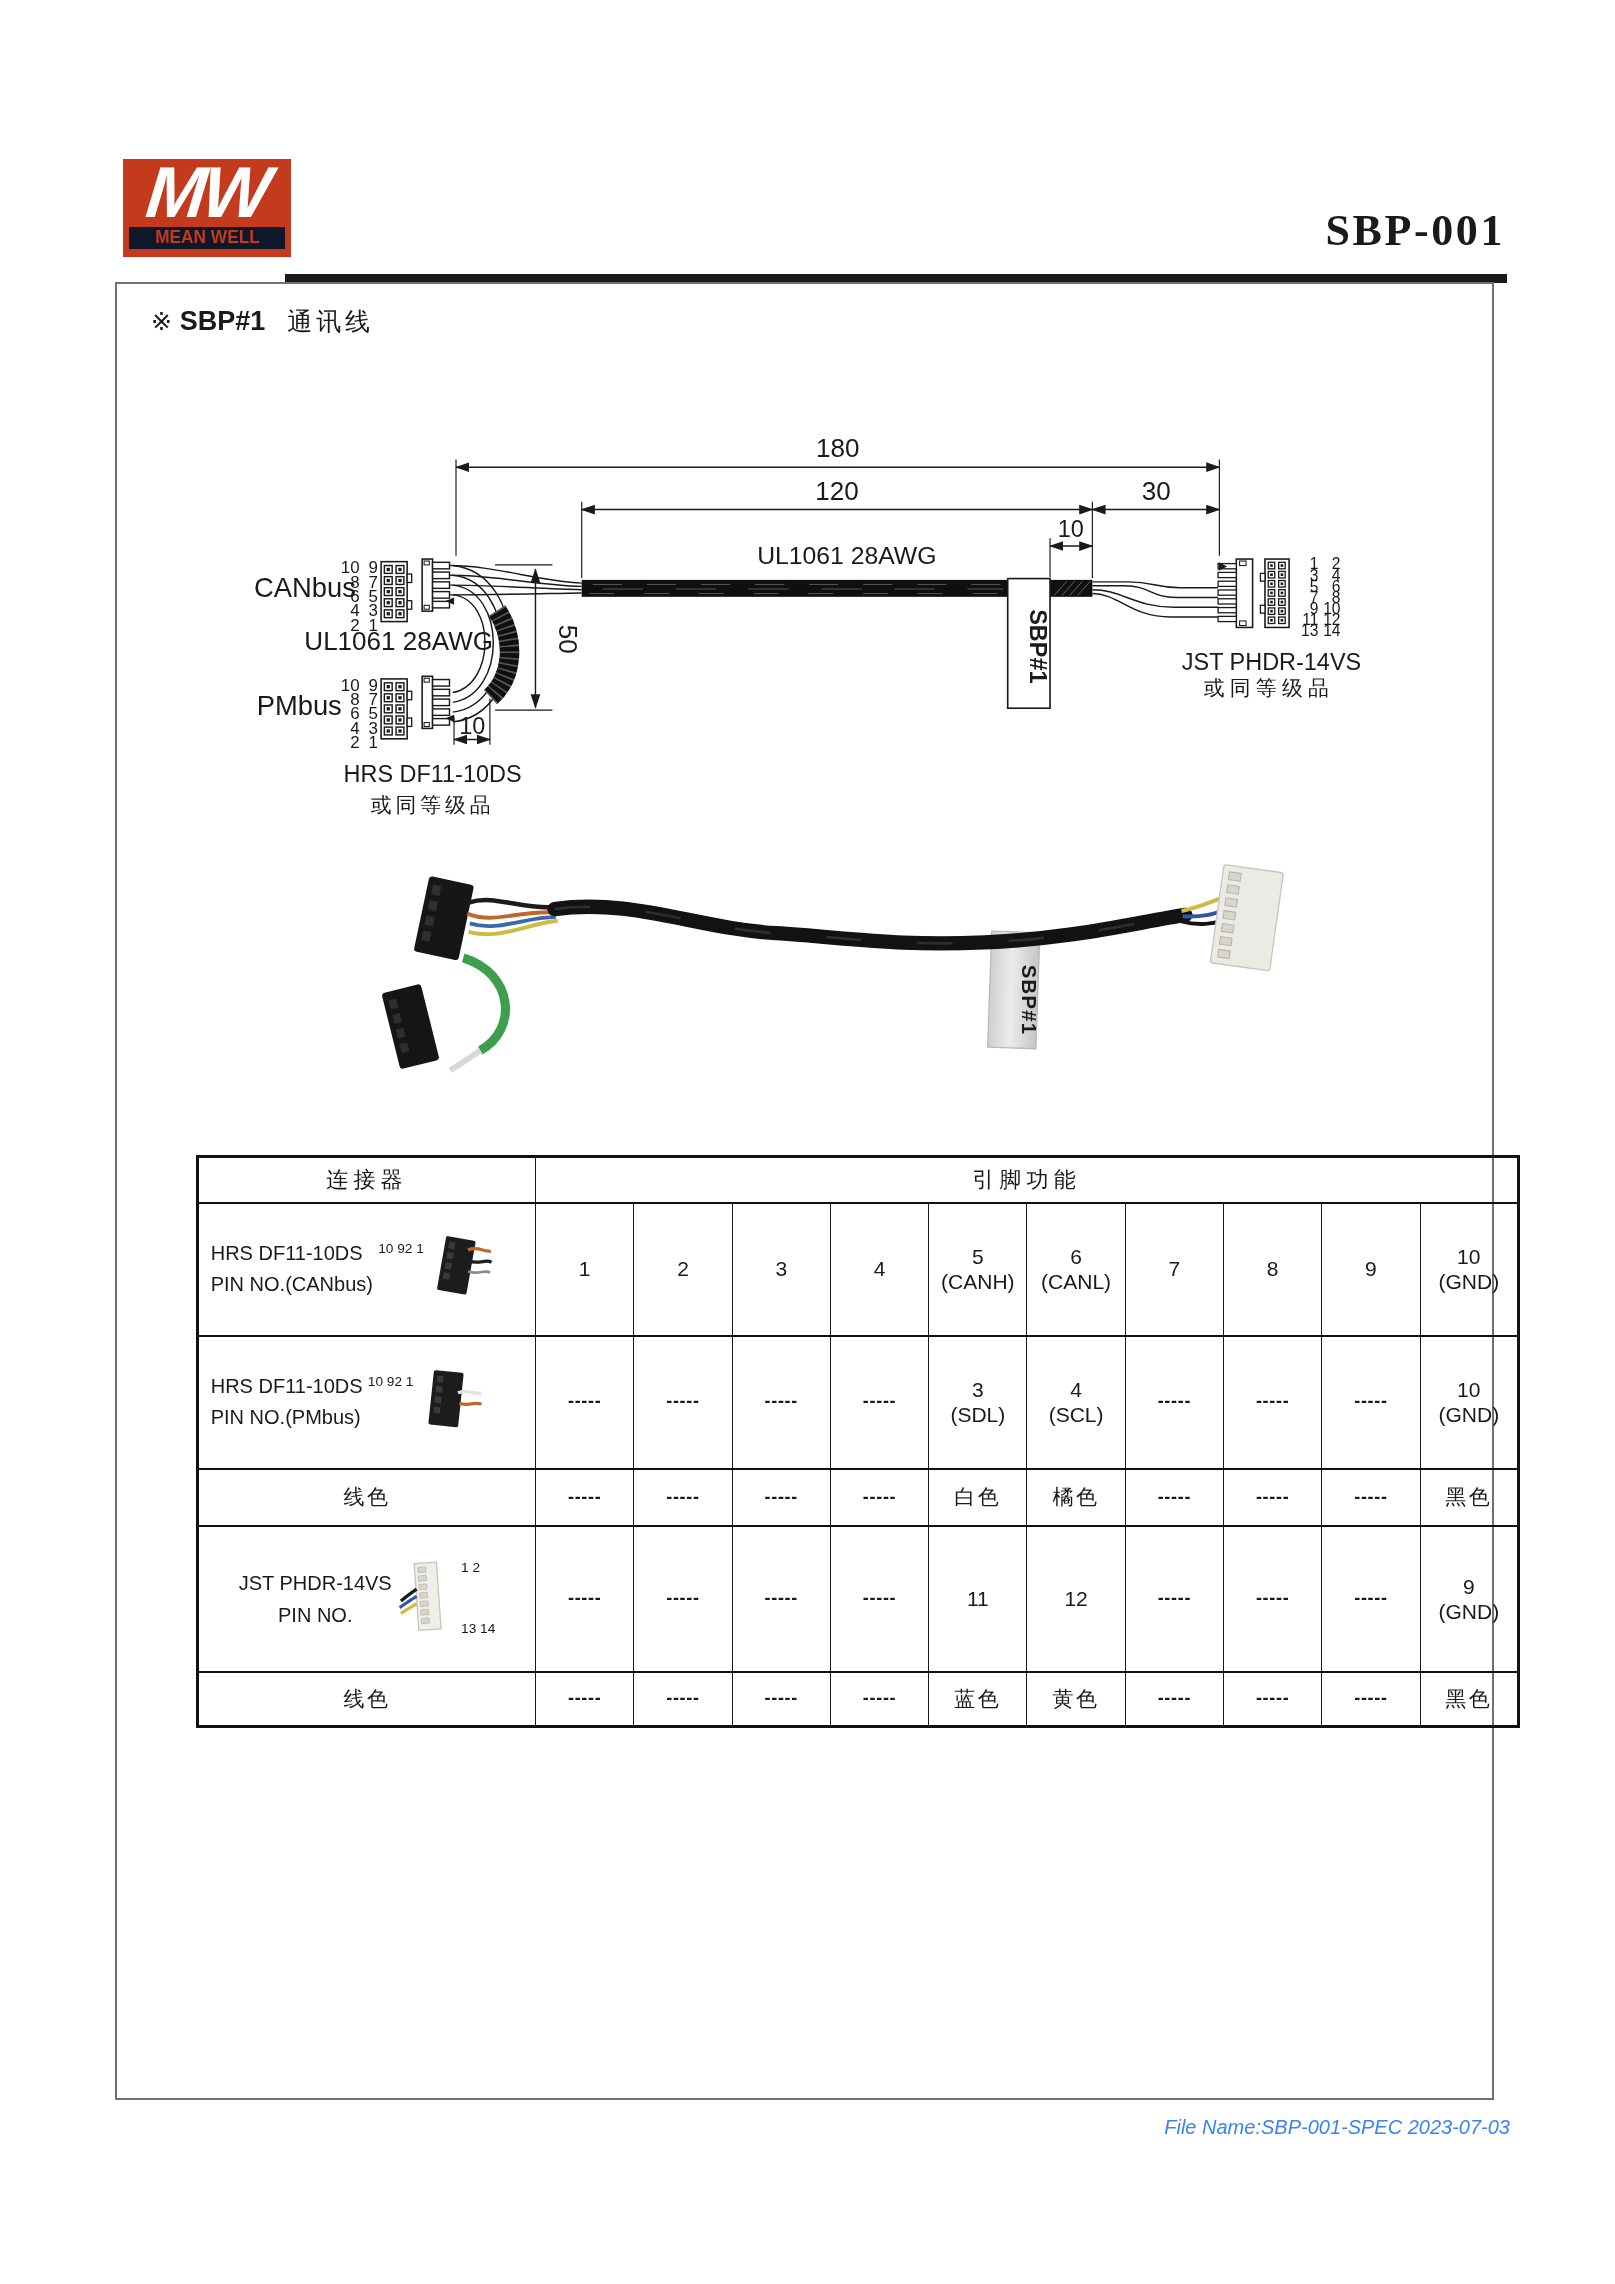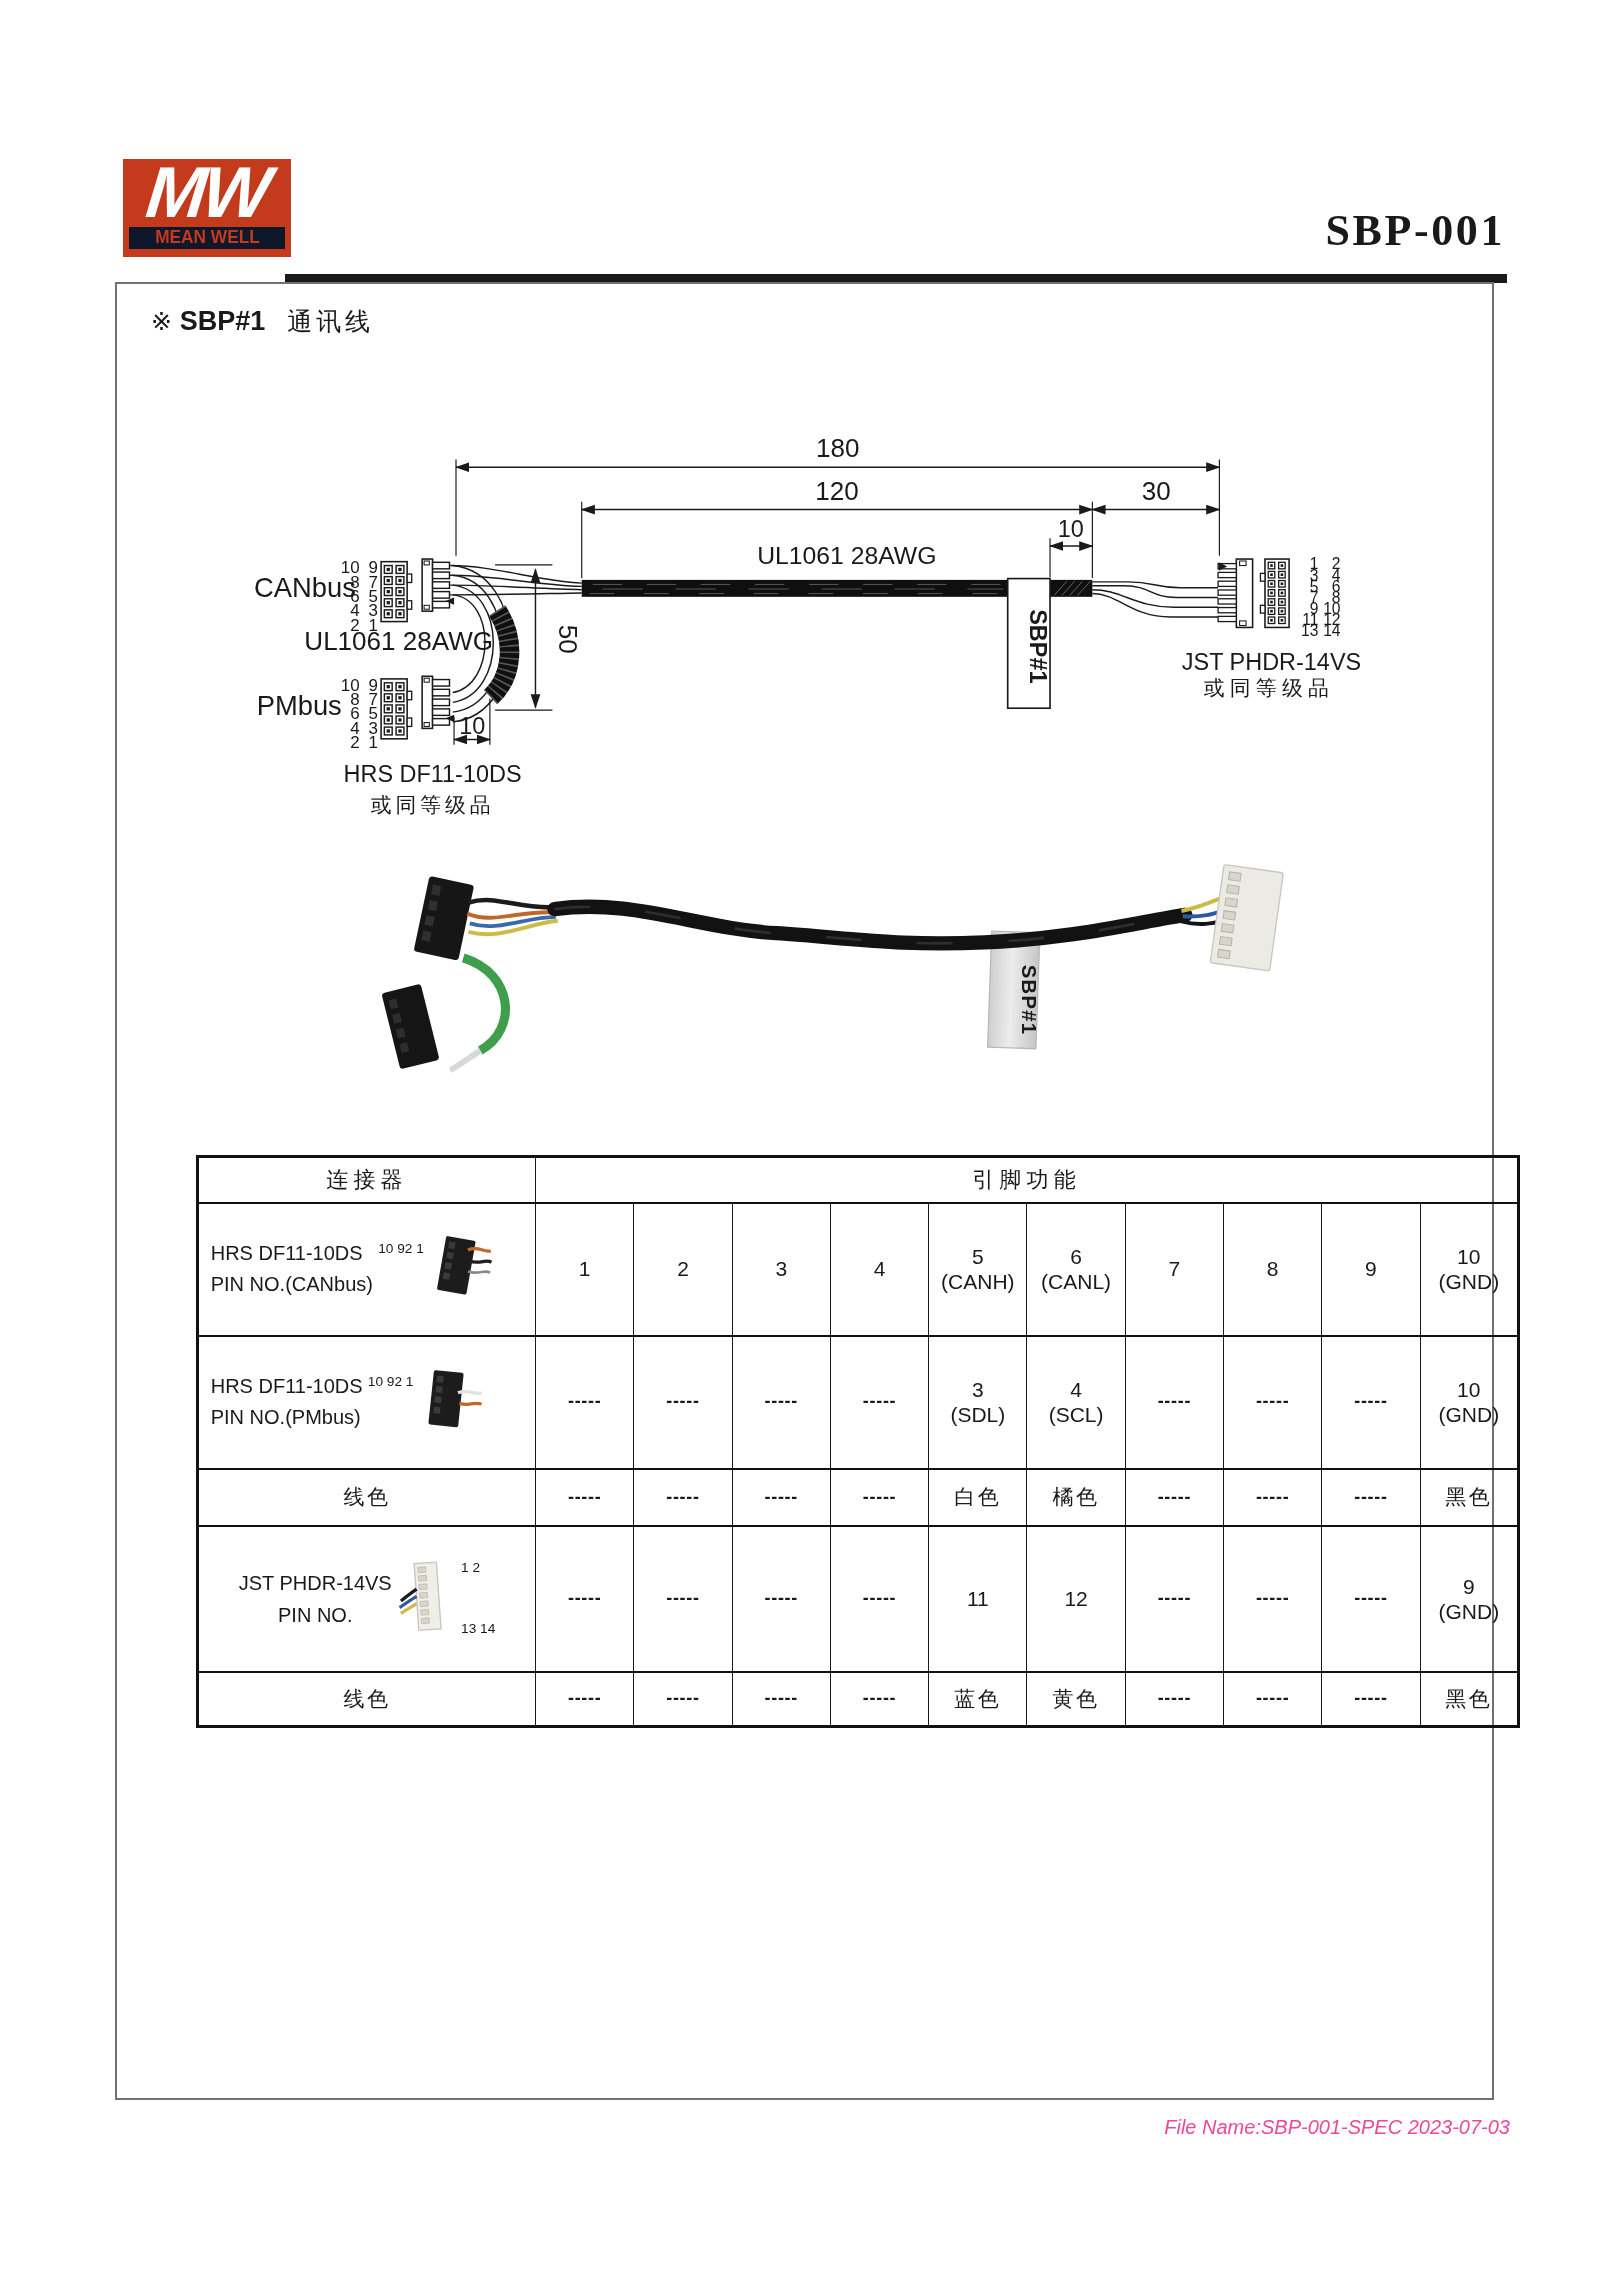--- a/index.html
+++ b/index.html
@@ -39,21 +39,21 @@
   .conn-cell{display:flex;align-items:center;justify-content:flex-start;padding:3.9px 2.6px 3.9px 11.7px;gap:3.9px;}
   .conn-text{text-align:left;font-size:20px;line-height:1.55;white-space:nowrap;}
   .conn-text .b{font-weight:400;}
   .conn-pins{display:flex;flex-direction:row;justify-content:space-between;height:56px;
              font-size:13.7px;white-space:nowrap;padding:0 1.3px;}
   .jst-cell{display:flex;align-items:center;justify-content:center;padding:3.9px 1.3px;gap:5.2px;}
   .jst-text{text-align:center;font-size:20px;line-height:1.6;white-space:nowrap;}
   .jst-pins{display:flex;flex-direction:column;justify-content:space-between;height:77px;
             font-size:13.7px;white-space:nowrap;text-align:left;}
   
-  .footer{position:absolute;right:106px;top:2116px;font-style:italic;color:#ec4899;font-size:20px;}
+  .footer{position:absolute;right:106px;top:2116px;font-style:italic;color:#3b82f6;font-size:20px;}
 </style>
 </head>
 <body>
 
 <div class="page">
 
   <div class="logo">
     <div class="logo-mw">MW</div>
     <div class="logo-strip">
       <span>MEAN WELL</span>

